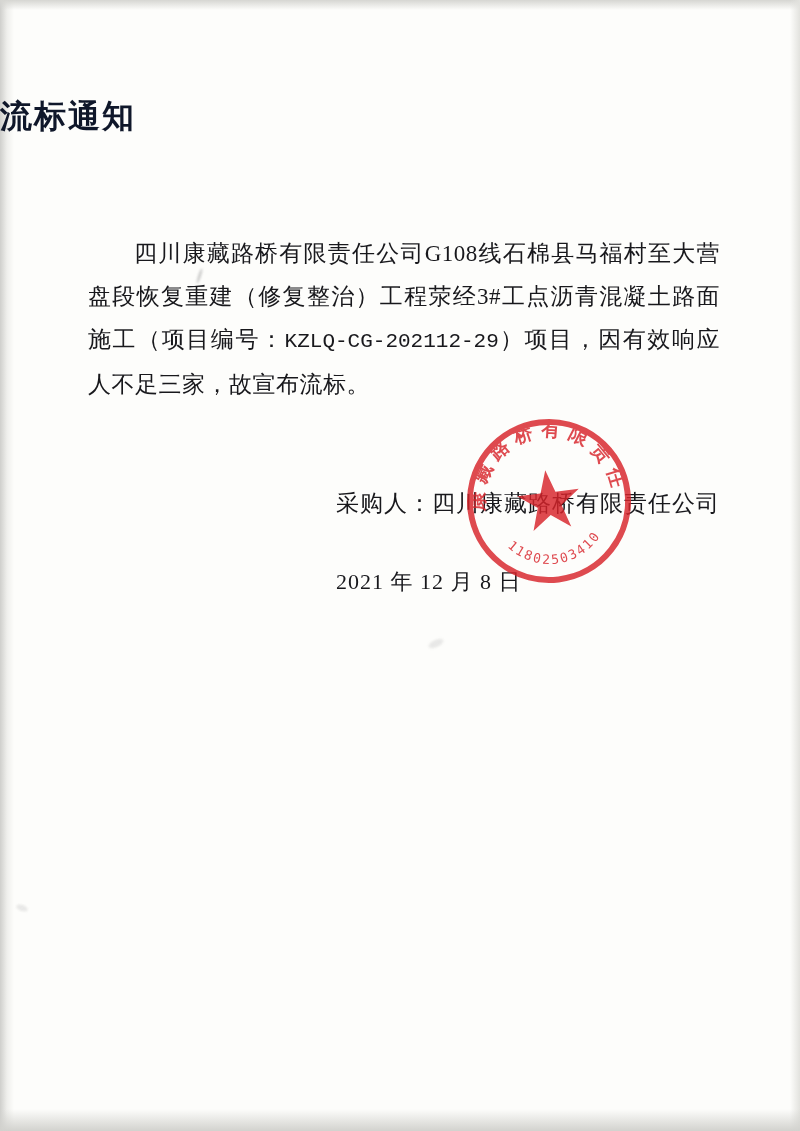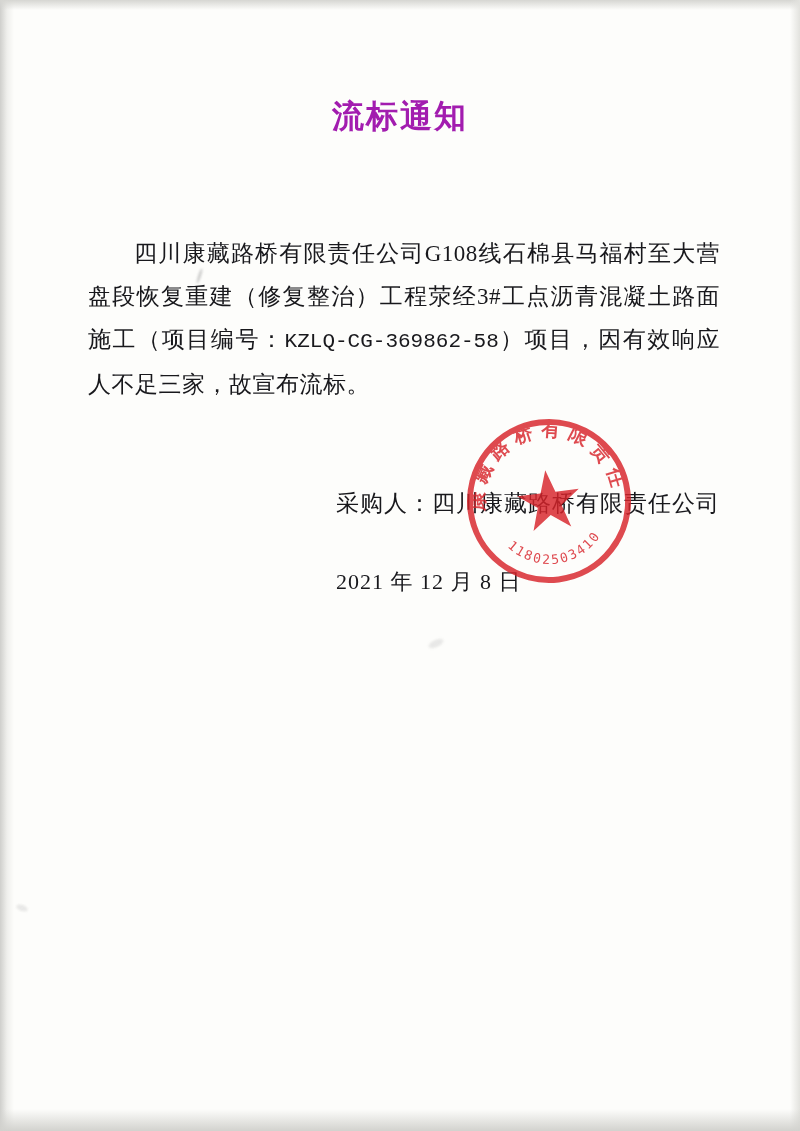--- a/index.html
+++ b/index.html
@@ -46,26 +46,26 @@
     width: 10px; height: 100%;
     background: linear-gradient(to left, #e2e2de 0%, rgba(255,255,255,0) 100%);
     pointer-events: none;
   }
 
   .doc-title {
     position: absolute;
     top: 95px;
     left: 0;
     width: 100%;
-    text-align: center;
+    text-align: left;
     font-family: "DejaVu Sans", sans-serif;
     font-weight: bold;
     font-size: 32px;
     letter-spacing: 2px;
-    color: #a21caf;
+    color: #0f172a;
   }
 
   .salutation {
     position: absolute;
     top: 188px;
     left: 88px;
     font-size: 23px;
     color: #18181c;
     letter-spacing: 1px;
   }
@@ -138,21 +138,21 @@
 <div class="page">
 
   <div class="scan-edge-left"></div>
   <div class="scan-edge-top"></div>
   <div class="scan-edge-right"></div>
   <div class="scan-edge-bottom"></div>
 
   <div class="doc-title">流标通知</div>
 
 
-  <div class="body-text"><span>四川康藏路桥有限责任公司G108线石棉县马福村至大营盘段恢复重建（修复整治）工程荥经3#工点沥青混凝土路面施工（项目编号：</span><span class="code">KZLQ-CG-369862-58</span><span>）项目，因有效响应人不足三家，故宣布流标。</span></div>
+  <div class="body-text"><span>四川康藏路桥有限责任公司G108线石棉县马福村至大营盘段恢复重建（修复整治）工程荥经3#工点沥青混凝土路面施工（项目编号：</span><span class="code">KZLQ-CG-202112-29</span><span>）项目，因有效响应人不足三家，故宣布流标。</span></div>
 
   <div class="signature-block">
     <div class="buyer-line"><span>采购人：</span><span>四川康藏路桥有限责任公司</span></div>
     <div class="date-line">2021 年 12 月 8 日</div>
   </div>
 
   <div class="seal">
     <svg width="178" height="178" viewBox="0 0 178 178" aria-hidden="true">
       <defs>
         <path id="sealArcTop" d="M 24,89 A 65,65 0 0 1 154,89"></path>

